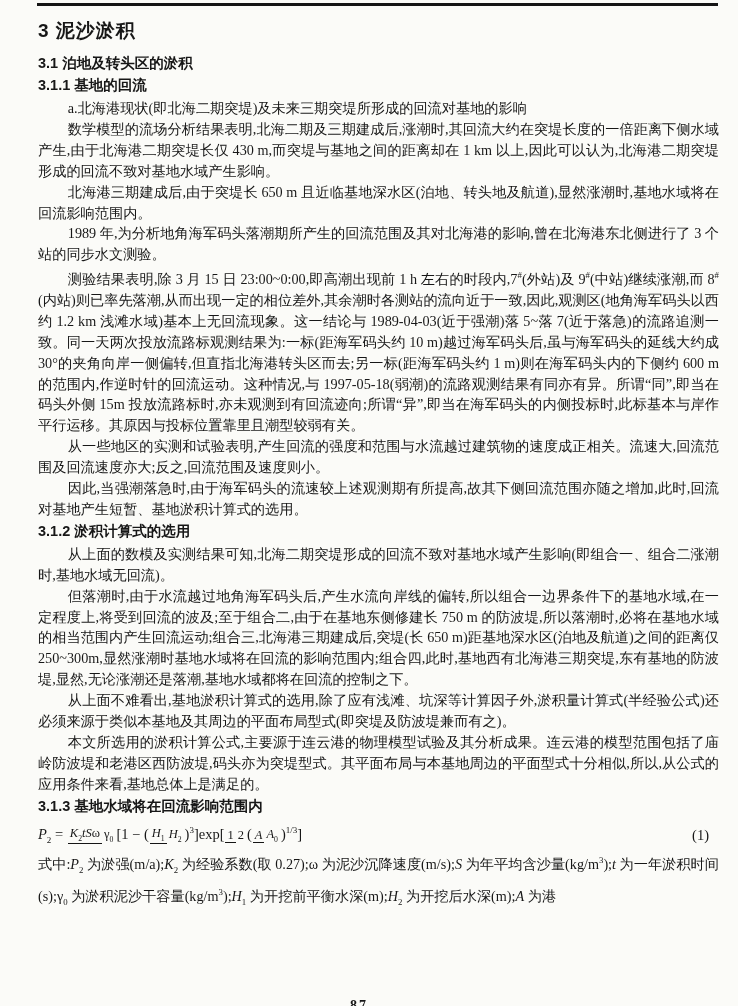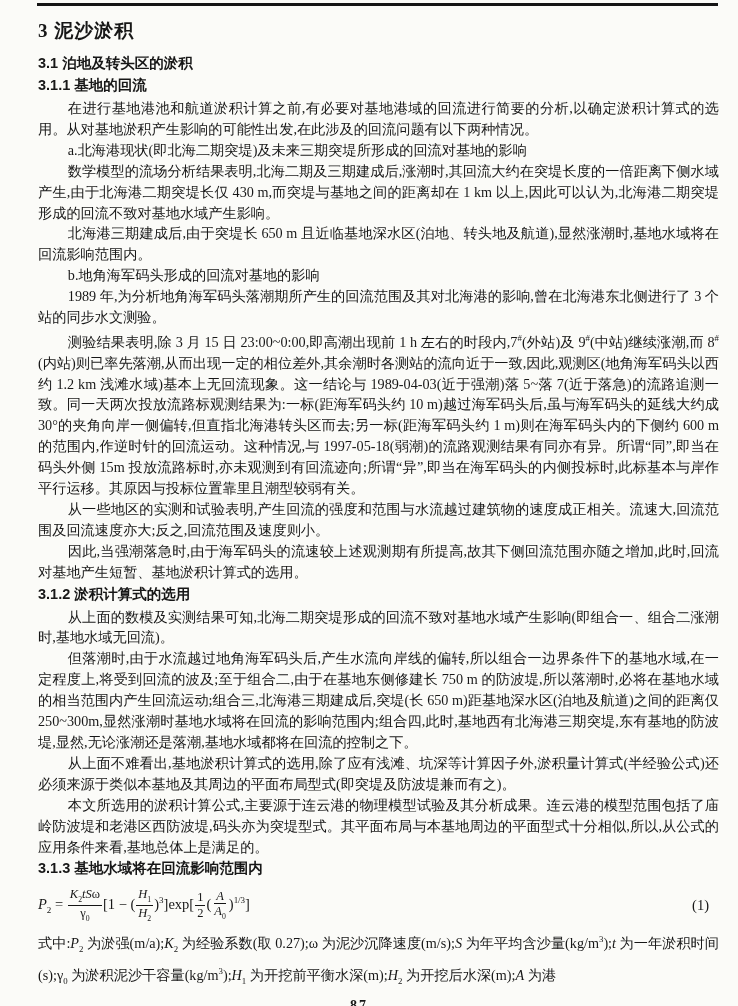--- a/index.html
+++ b/index.html
@@ -12,21 +12,21 @@
     font-family:"Liberation Serif","DejaVu Serif",serif;
   }
   .rule-top {
     position:absolute; top:3px; left:37px;
     width:681px; height:3px; background:#151515;
   }
   .content {
     position:absolute; top:13px; left:38px; width:681px;
   }
   h1.doc-h1 {
-    font-family:Liberation Serif, serif;
+    font-family:Liberation Sans, sans-serif;
     font-size:19px; font-weight:bold;
     margin:5px 0 10px 0; letter-spacing:1px;
   }
   h2.doc-h2, h3.doc-h3 {
     font-family:"Liberation Sans","DejaVu Sans",sans-serif;
     font-size:14.5px; font-weight:bold;
     margin:2px 0 3px 0;
   }
   p.body {
     font-size:14.2px; line-height:20.9px;
@@ -39,46 +39,44 @@
     word-break:break-all;
   }
   sup { font-size:0.62em; vertical-align:super; }
   sub { font-size:0.62em; vertical-align:sub; }
   .formula-row {
     position:relative; margin:9px 0 5px 0;
     text-align:left; font-size:14.5px;
   }
   .eqno { position:absolute; right:10px; top:50%; transform:translateY(-50%); }
   .frac {
-    display:inline-flex; flex-direction:column; align-items:center;
+    display:inline-flex; flex-direction:row; align-items:center;
     vertical-align:middle; font-size:12.5px; line-height:1.15; margin:0 1px;
   }
   .frac .fnum { display:block; border-bottom:1px solid #151515; padding:0 2px; }
   .frac .fden { display:block; padding:0 2px; }
   .page-num {
     position:absolute; left:350px; top:998px;
     font-weight:bold; font-size:14px; letter-spacing:2px;
   }
 </style>
 </head>
 <body>
 
 <div class="page">
   <div class="rule-top"></div>
 
   <div class="content">
     <h1 class="doc-h1">3  泥沙淤积</h1>
     <h2 class="doc-h2">3.1  泊地及转头区的淤积</h2>
 
     <h3 class="doc-h3">3.1.1  基地的回流</h3>
-    <p class="body">在进行基地港池和航道淤积计算之前,有必要对基地港域的回流进行简要的分析,以确定淤积计算式的选用。从对基地淤积产生影响的可能性出发,在此涉及的回流问题有以下两种情况。</p>
     <p class="body">a.北海港现状(即北海二期突堤)及未来三期突堤所形成的回流对基地的影响</p>
     <p class="body">数学模型的流场分析结果表明,北海二期及三期建成后,涨潮时,其回流大约在突堤长度的一倍距离下侧水域产生,由于北海港二期突堤长仅 430 m,而突堤与基地之间的距离却在 1 km 以上,因此可以认为,北海港二期突堤形成的回流不致对基地水域产生影响。</p>
     <p class="body">北海港三期建成后,由于突堤长 650 m 且近临基地深水区(泊地、转头地及航道),显然涨潮时,基地水域将在回流影响范围内。</p>
-    <p class="body">b.地角海军码头形成的回流对基地的影响</p>
     <p class="body">1989 年,为分析地角海军码头落潮期所产生的回流范围及其对北海港的影响,曾在北海港东北侧进行了 3 个站的同步水文测验。</p>
     <p class="body">测验结果表明,除 3 月 15 日 23:00~0:00,即高潮出现前 1 h 左右的时段内,7<sup>#</sup>(外站)及 9<sup>#</sup>(中站)继续涨潮,而 8<sup>#</sup>(内站)则已率先落潮,从而出现一定的相位差外,其余潮时各测站的流向近于一致,因此,观测区(地角海军码头以西约 1.2 km 浅滩水域)基本上无回流现象。这一结论与 1989-04-03(近于强潮)落 5~落 7(近于落急)的流路追测一致。同一天两次投放流路标观测结果为:一标(距海军码头约 10 m)越过海军码头后,虽与海军码头的延线大约成 30°的夹角向岸一侧偏转,但直指北海港转头区而去;另一标(距海军码头约 1 m)则在海军码头内的下侧约 600 m 的范围内,作逆时针的回流运动。这种情况,与 1997-05-18(弱潮)的流路观测结果有同亦有异。所谓“同”,即当在码头外侧 15m 投放流路标时,亦未观测到有回流迹向;所谓“异”,即当在海军码头的内侧投标时,此标基本与岸作平行运移。其原因与投标位置靠里且潮型较弱有关。</p>
     <p class="body">从一些地区的实测和试验表明,产生回流的强度和范围与水流越过建筑物的速度成正相关。流速大,回流范围及回流速度亦大;反之,回流范围及速度则小。</p>
     <p class="body">因此,当强潮落急时,由于海军码头的流速较上述观测期有所提高,故其下侧回流范围亦随之增加,此时,回流对基地产生短暂、基地淤积计算式的选用。</p>
 
     <h3 class="doc-h3">3.1.2  淤积计算式的选用</h3>
     <p class="body">从上面的数模及实测结果可知,北海二期突堤形成的回流不致对基地水域产生影响(即组合一、组合二涨潮时,基地水域无回流)。</p>
     <p class="body">但落潮时,由于水流越过地角海军码头后,产生水流向岸线的偏转,所以组合一边界条件下的基地水域,在一定程度上,将受到回流的波及;至于组合二,由于在基地东侧修建长 750 m 的防波堤,所以落潮时,必将在基地水域的相当范围内产生回流运动;组合三,北海港三期建成后,突堤(长 650 m)距基地深水区(泊地及航道)之间的距离仅 250~300m,显然涨潮时基地水域将在回流的影响范围内;组合四,此时,基地西有北海港三期突堤,东有基地的防波堤,显然,无论涨潮还是落潮,基地水域都将在回流的控制之下。</p>
     <p class="body">从上面不难看出,基地淤积计算式的选用,除了应有浅滩、坑深等计算因子外,淤积量计算式(半经验公式)还必须来源于类似本基地及其周边的平面布局型式(即突堤及防波堤兼而有之)。</p>
     <p class="body">本文所选用的淤积计算公式,主要源于连云港的物理模型试验及其分析成果。连云港的模型范围包括了庙岭防波堤和老港区西防波堤,码头亦为突堤型式。其平面布局与本基地周边的平面型式十分相似,所以,从公式的应用条件来看,基地总体上是满足的。</p>

